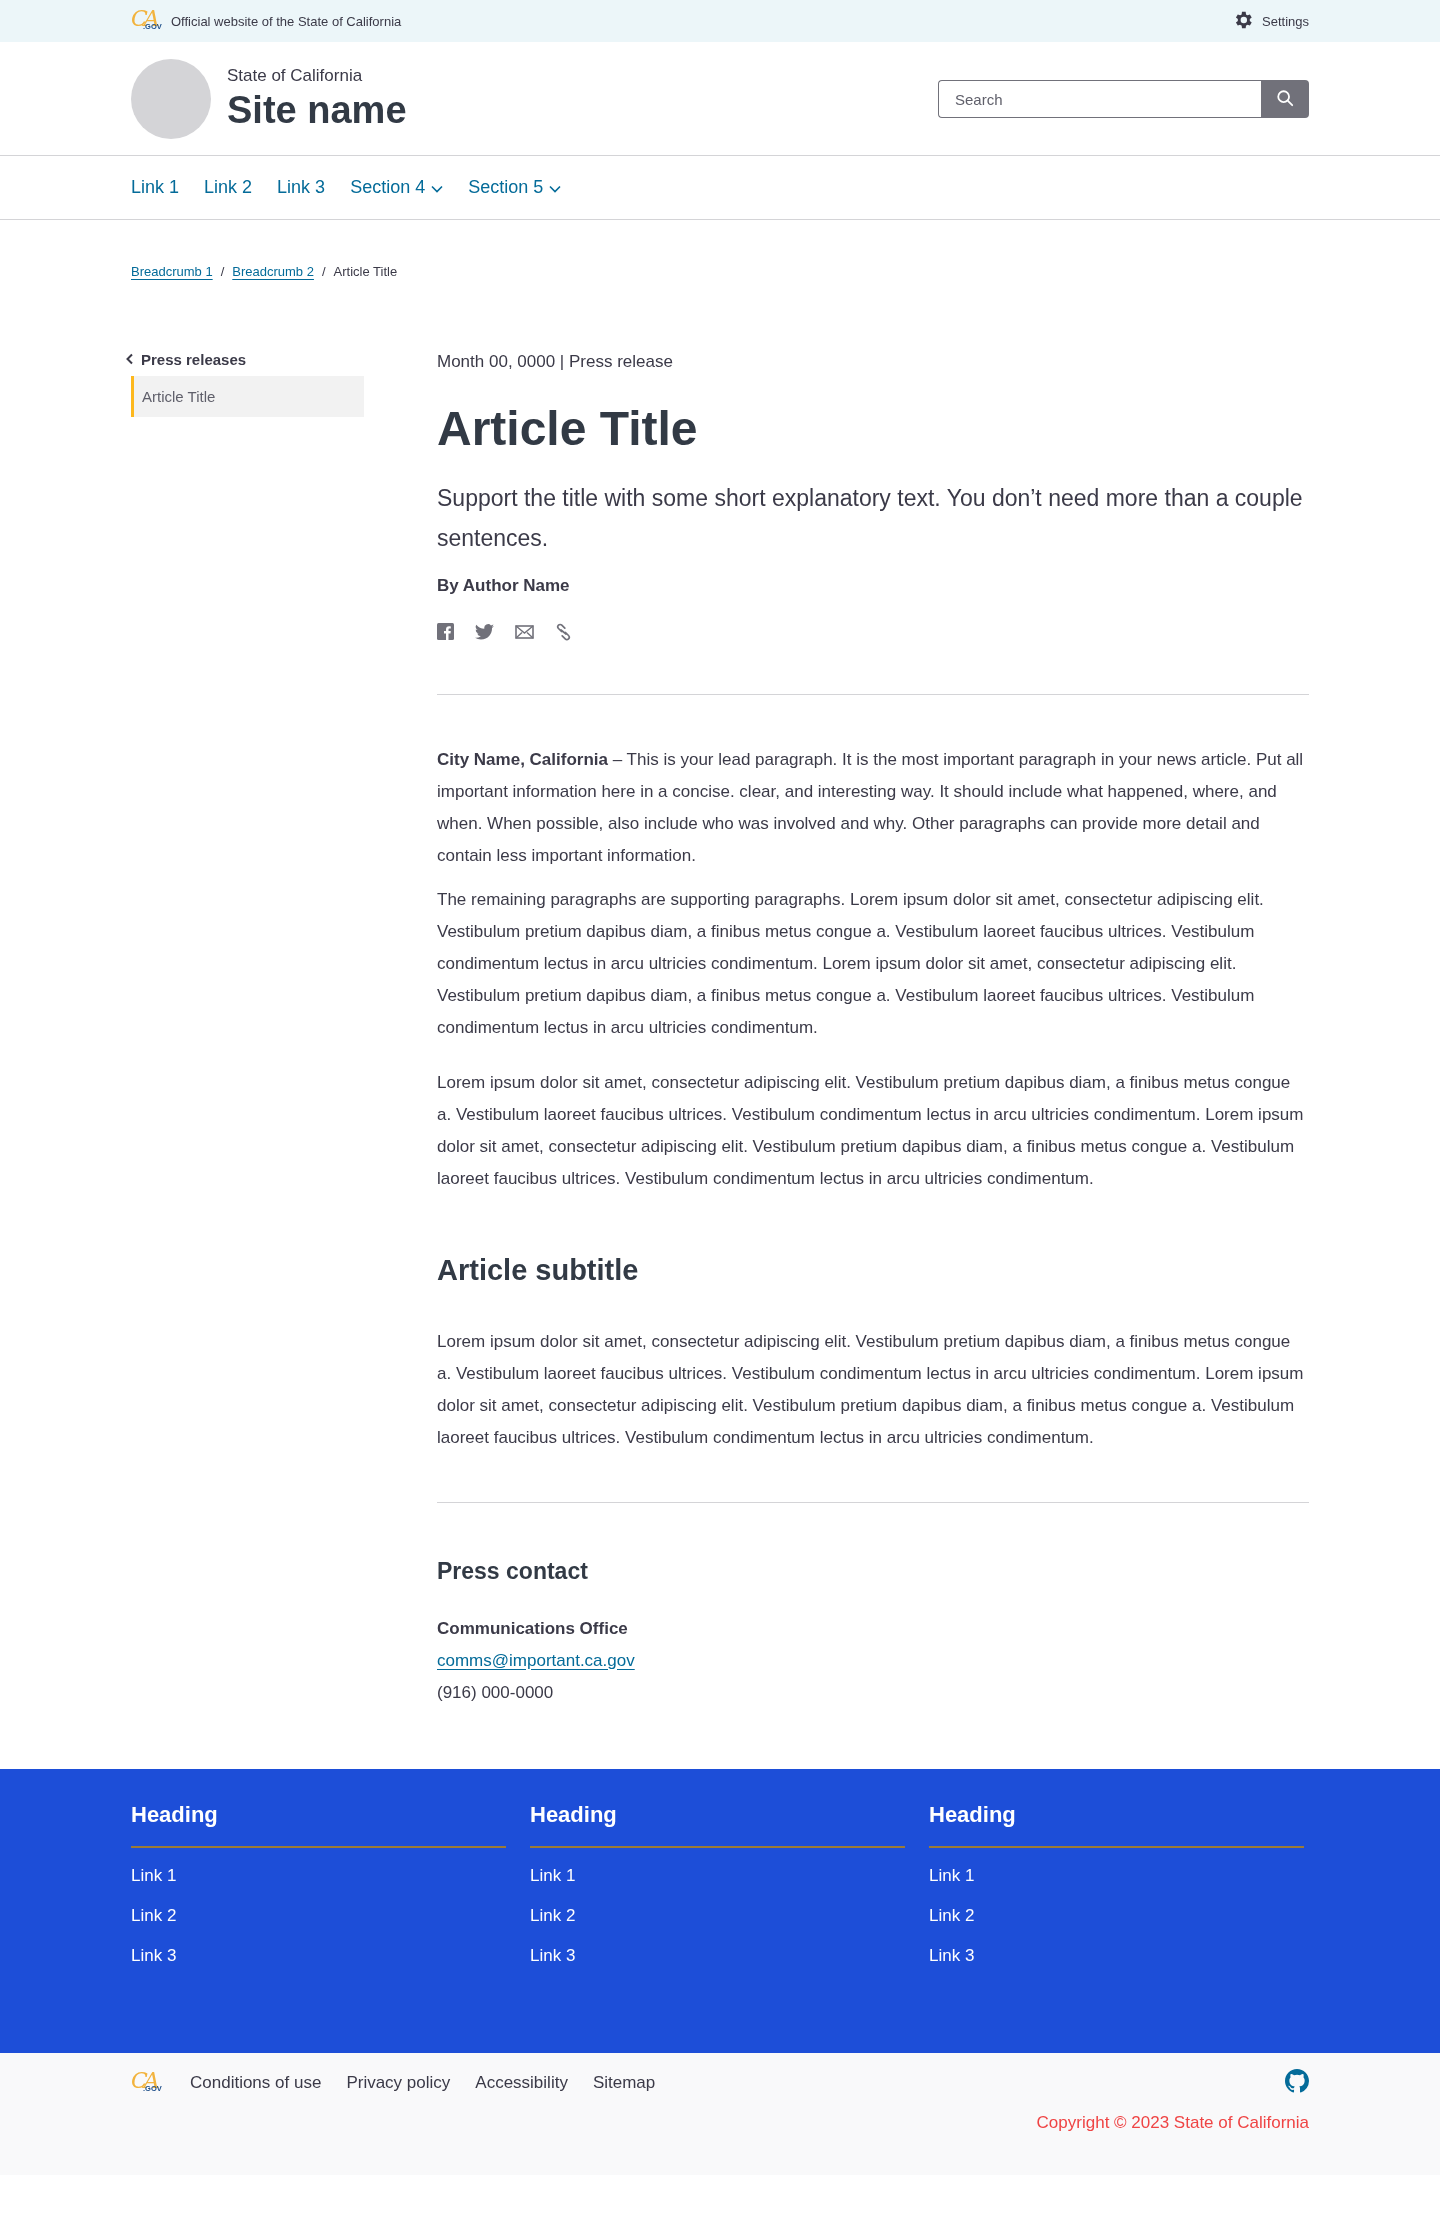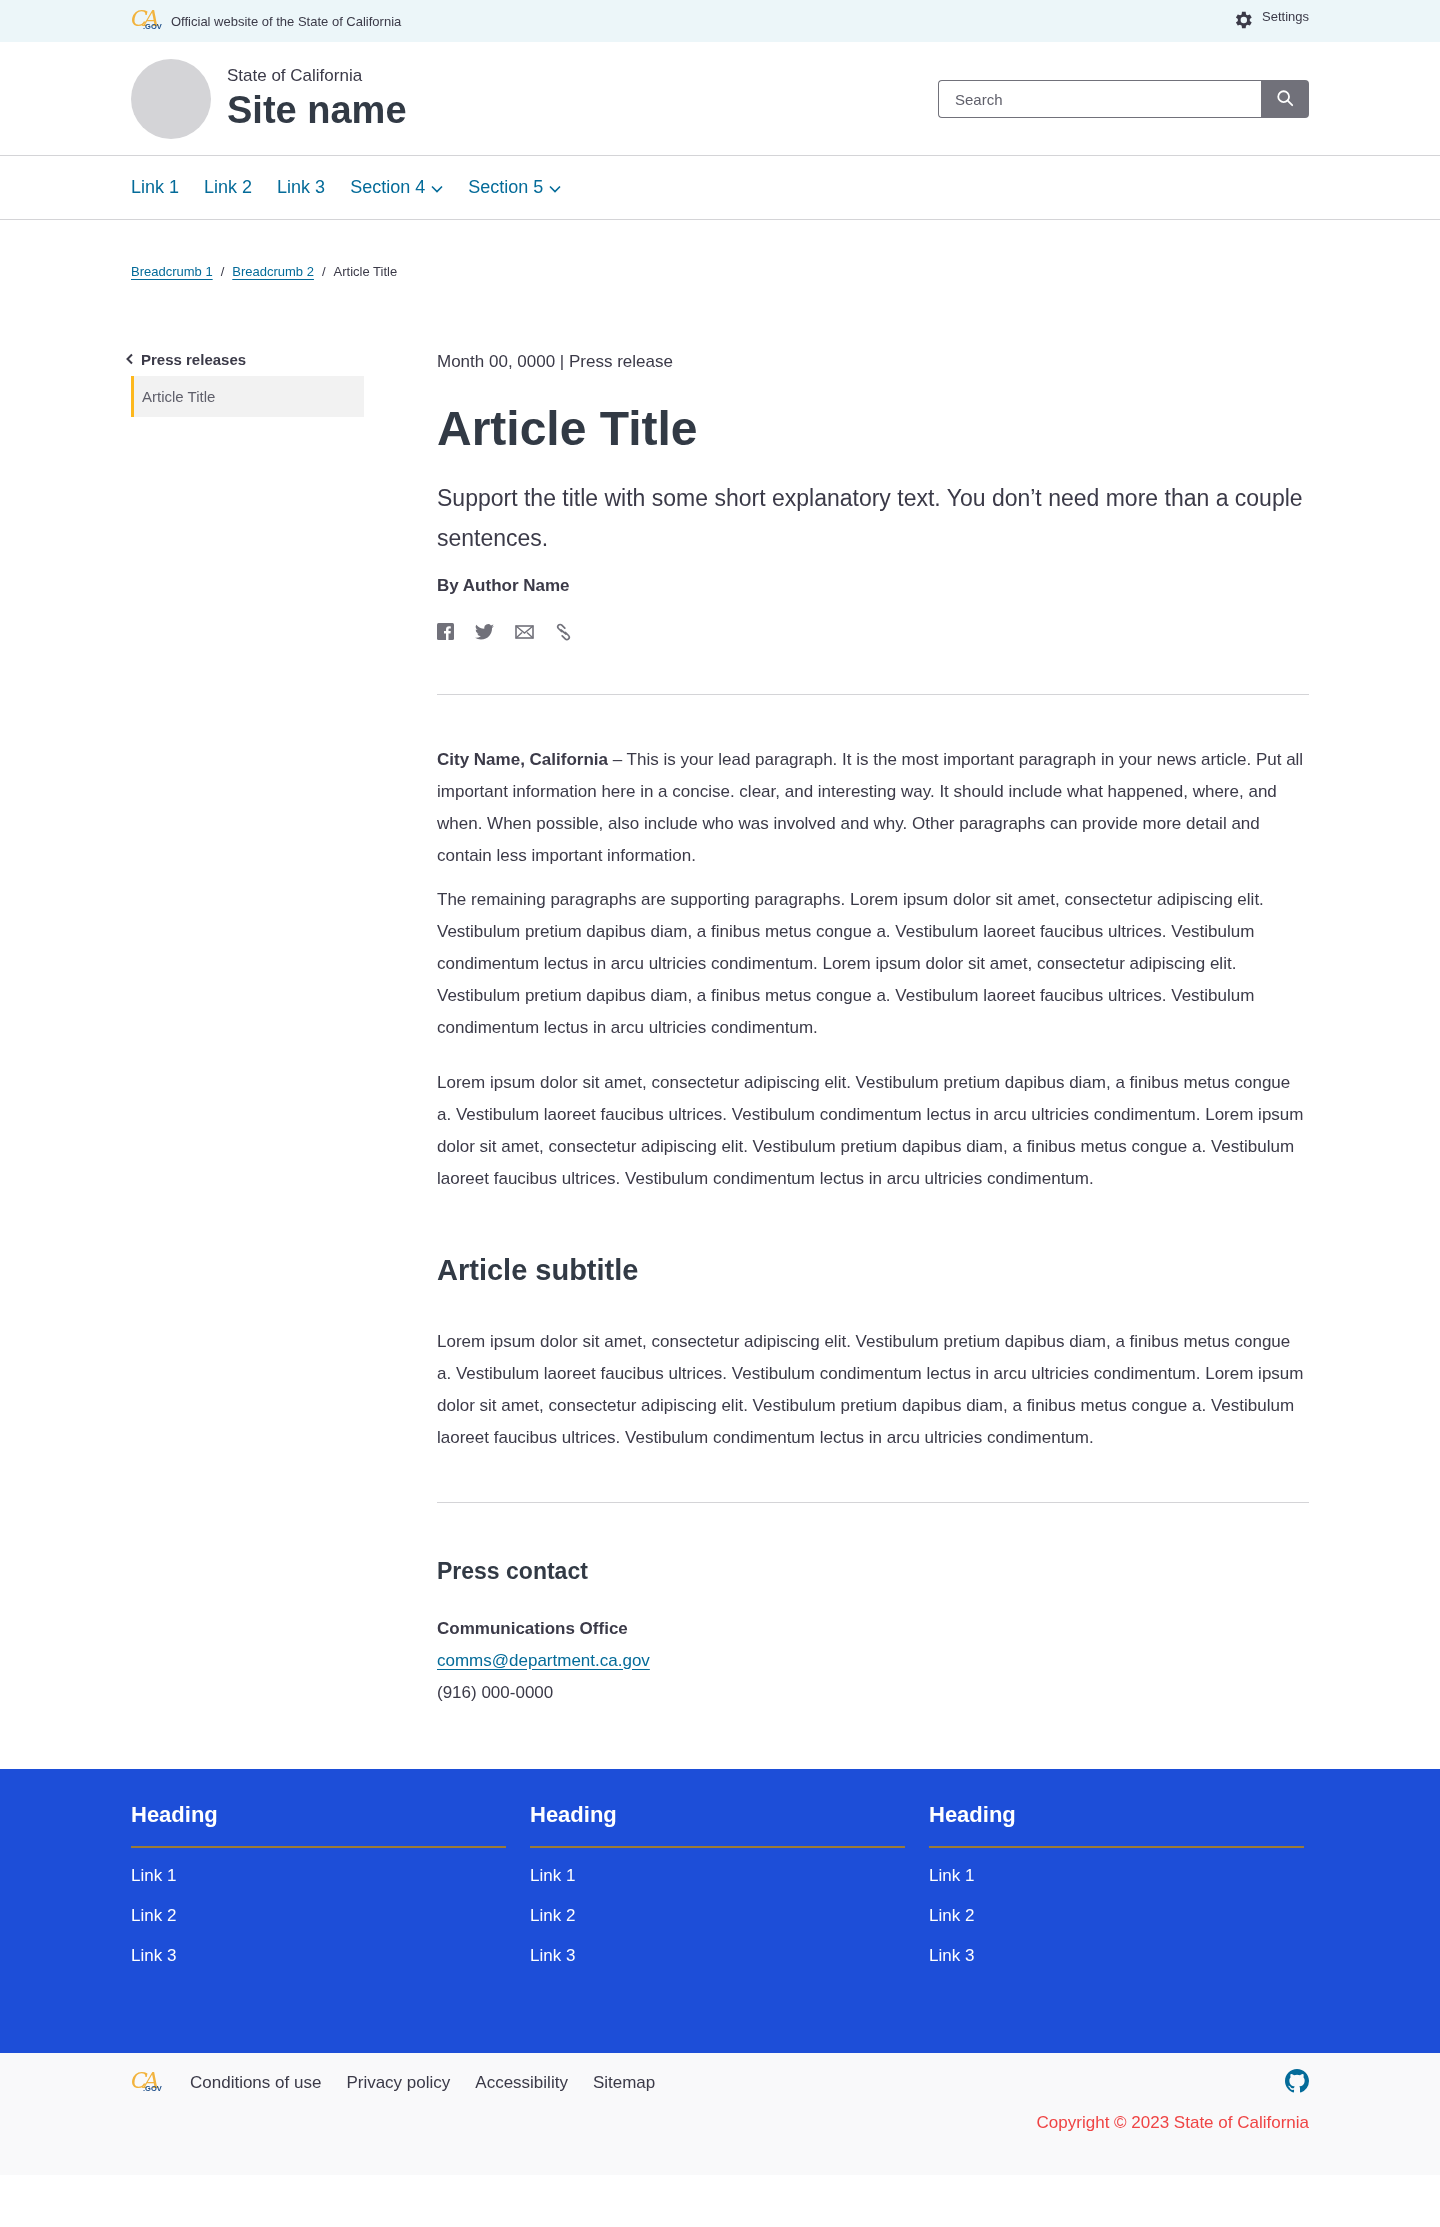--- a/index.html
+++ b/index.html
@@ -9,21 +9,21 @@
 
   .container { width: 1178px; margin: 0 auto; position: relative; }
 
   
   .utility { background: #ecf6f9; height: 42px; }
   .utility .container { display: flex; align-items: center; justify-content: space-between; height: 42px; }
   .utility-left { display: flex; align-items: center; gap: 6px; font-size: 13px; color: #3b3a48; }
   .cagov-logo { position: relative; width: 34px; height: 26px; display: inline-block; }
   .cagov-logo .ca { position: absolute; left: 0; top: -2px; font-family: "DejaVu Serif", serif; font-style: italic; color: #f2b33d; font-size: 22px; letter-spacing: -4px; }
   .cagov-logo .gov { position: absolute; left: 12px; top: 14px; font-size: 7.5px; font-weight: bold; color: #1d4e89; }
-  .utility-right { display: flex; align-items: flex-start; gap: 8px; font-size: 13px; color: #3b3a48; cursor: pointer; margin-right: 0; }
+  .utility-right { display: flex; align-items: center; gap: 8px; font-size: 13px; color: #3b3a48; cursor: pointer; margin-right: 0; }
 
   
   .branding { height: 114px; border-bottom: 1px solid #d4d4d7; }
   .branding .container { display: flex; align-items: center; justify-content: space-between; height: 114px; }
   .brand { display: flex; align-items: center; gap: 16px; }
   .brand-logo { width: 80px; height: 80px; border-radius: 50%; background: #d4d4d7; }
   .brand-text .state { font-size: 17px; color: #3b3a48; margin-bottom: 4px; }
   .brand-text .site { font-size: 38px; font-weight: bold; color: #323a45; line-height: 1.1; }
   .search { display: flex; align-items: stretch; margin-right: 0; }
   .search input { width: 323px; height: 38px; border: 1px solid #71717a; border-right: none; border-radius: 4px 0 0 4px; padding: 0 16px; font-size: 15px; color: #3b3a48; font-family: "Liberation Sans", sans-serif; }
@@ -214,21 +214,21 @@
       <p class="body-text p3">Lorem ipsum dolor sit amet, consectetur adipiscing elit. Vestibulum pretium dapibus diam, a finibus metus congue a. Vestibulum laoreet faucibus ultrices. Vestibulum condimentum lectus in arcu ultricies condimentum. Lorem ipsum dolor sit amet, consectetur adipiscing elit. Vestibulum pretium dapibus diam, a finibus metus congue a. Vestibulum laoreet faucibus ultrices. Vestibulum condimentum lectus in arcu ultricies condimentum.</p>
 
       <h2 class="subtitle">Article subtitle</h2>
       <p class="body-text p4">Lorem ipsum dolor sit amet, consectetur adipiscing elit. Vestibulum pretium dapibus diam, a finibus metus congue a. Vestibulum laoreet faucibus ultrices. Vestibulum condimentum lectus in arcu ultricies condimentum. Lorem ipsum dolor sit amet, consectetur adipiscing elit. Vestibulum pretium dapibus diam, a finibus metus congue a. Vestibulum laoreet faucibus ultrices. Vestibulum condimentum lectus in arcu ultricies condimentum.</p>
 
       <hr class="divider2">
 
       <h3 class="contact-h">Press contact</h3>
       <div class="contact">
         <div class="office">Communications Office</div>
-        <div><a>comms@department.ca.gov</a></div>
+        <div><a>comms@important.ca.gov</a></div>
         <div>(916) 000-0000</div>
       </div>
     </article>
   </div>
 </div>
 
 <footer class="site-footer">
   <div class="container">
     <div class="fcol">
       <h3>Heading</h3>

